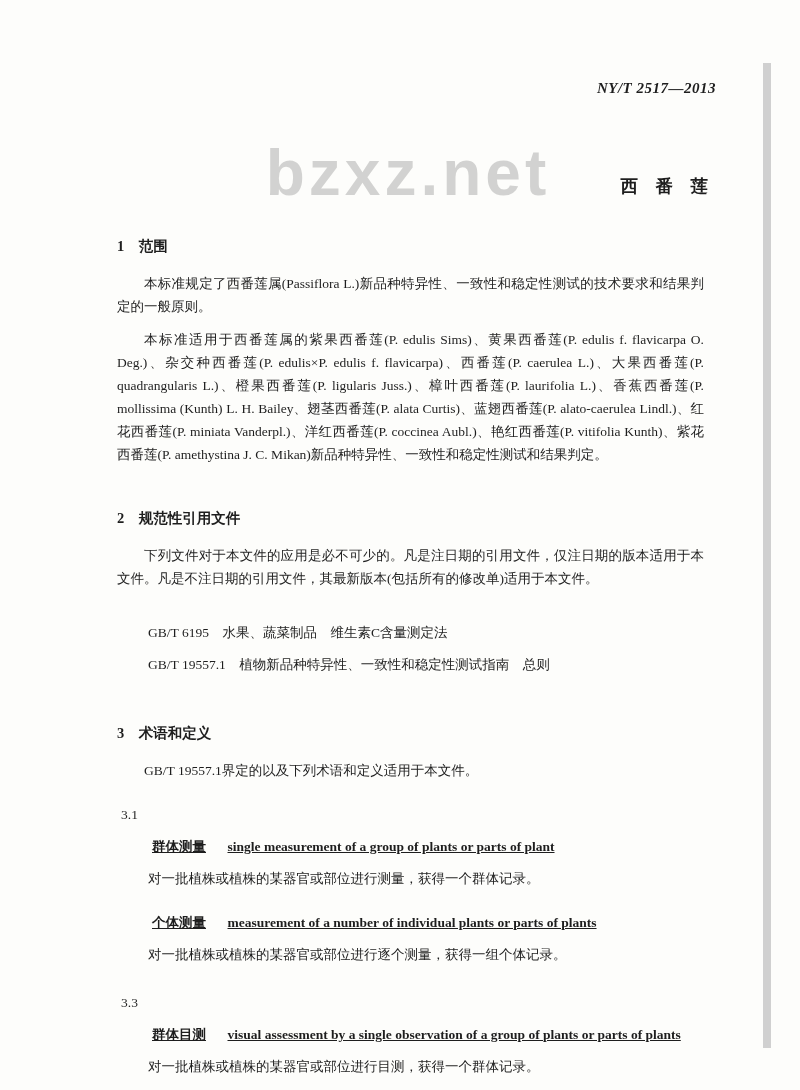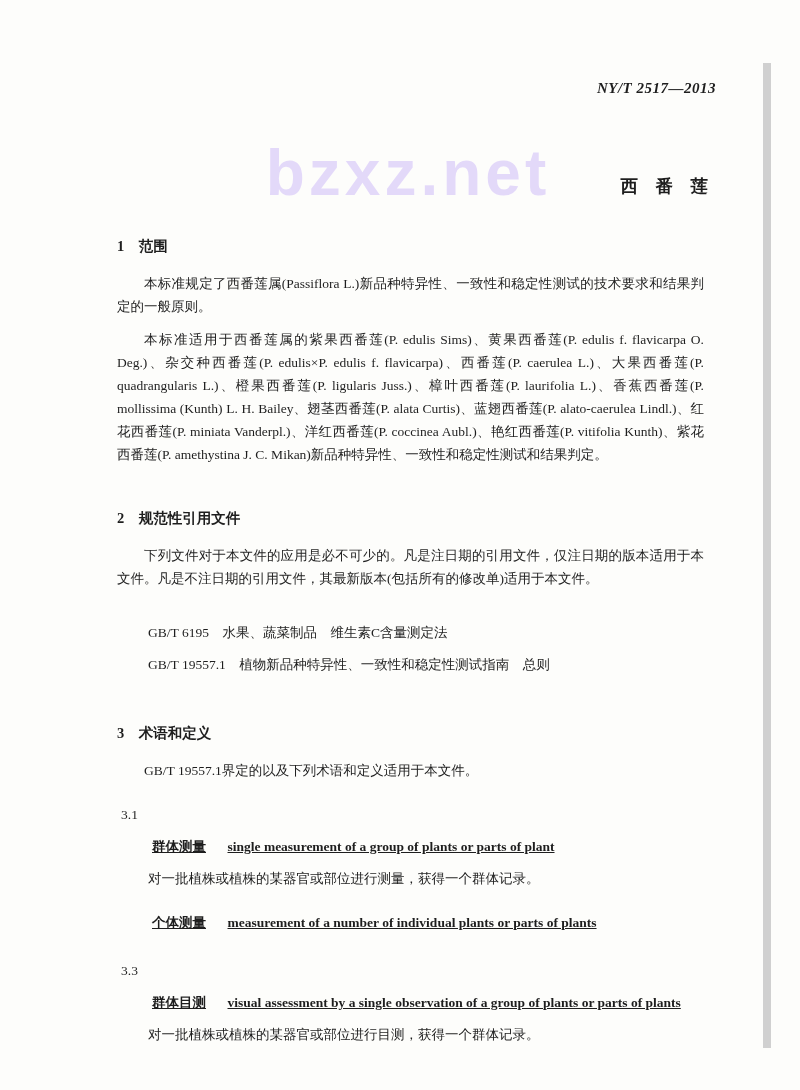--- a/index.html
+++ b/index.html
@@ -38,21 +38,21 @@
   }
   .watermark {
     position: absolute;
     top: 124px;
     left: 50%;
     transform: translateX(-50%);
     font-family: "Liberation Sans", "DejaVu Sans", sans-serif;
     font-size: 64px;
     font-weight: bold;
     letter-spacing: 4px;
-    color: #8b5cf6;
+    color: #404040;
     opacity: 0.22;
     z-index: 0;
     white-space: nowrap;
   }
   .content {
     position: relative;
     z-index: 1;
     padding: 138px 92px 0 97px;
   }
   .title {
@@ -157,20 +157,21 @@
         <div class="term-line">
           <span class="term-cn">群体测量</span><span class="term-en">single measurement of a group of plants or parts of plant</span>
         </div>
         <p class="term-def">对一批植株或植株的某器官或部位进行测量，获得一个群体记录。</p>
       </div>
 
       <div class="term-block">
         <div class="term-line">
           <span class="term-cn">个体测量</span><span class="term-en">measurement of a number of individual plants or parts of plants</span>
         </div>
+        <p class="term-def">对一批植株或植株的某器官或部位进行逐个测量，获得一组个体记录。</p>
       </div>
 
       <div class="term-block">
         <div class="term-num">3.3</div>
         <div class="term-line">
           <span class="term-cn">群体目测</span><span class="term-en">visual assessment by a single observation of a group of plants or parts of plants</span>
         </div>
         <p class="term-def">对一批植株或植株的某器官或部位进行目测，获得一个群体记录。</p>
       </div>
     </div>

